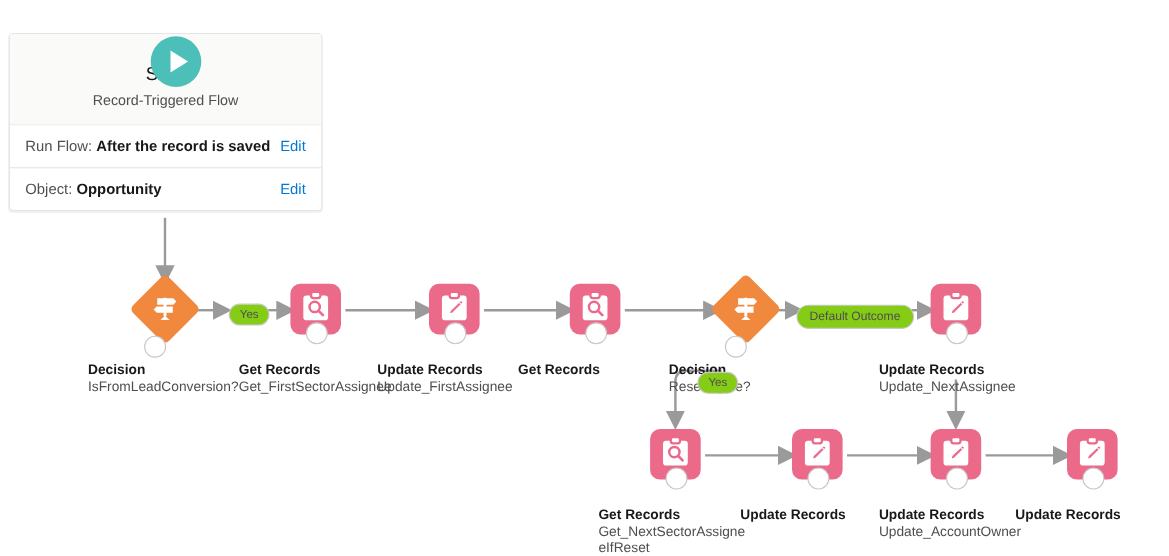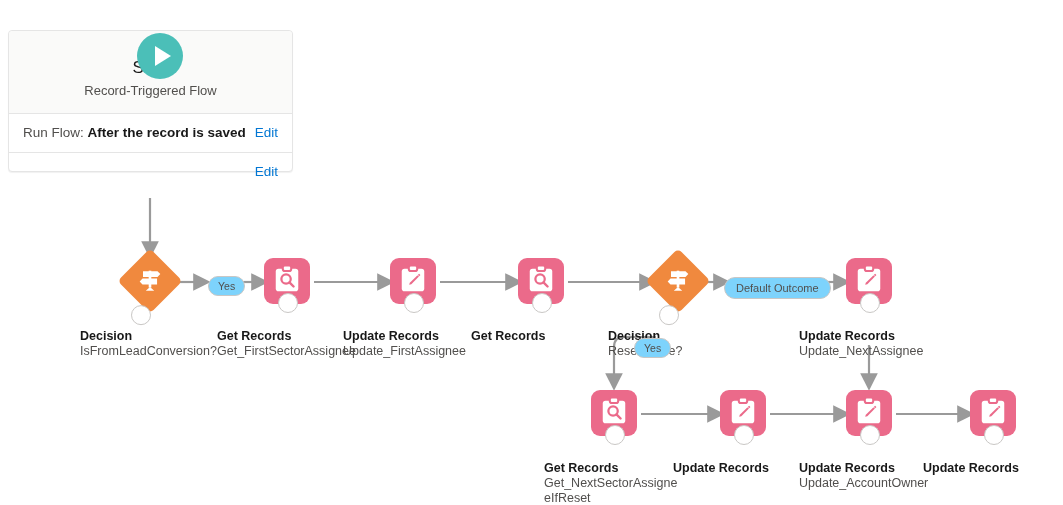--- a/index.html
+++ b/index.html
@@ -71,21 +71,21 @@
     background:#ffffff;border:1.5px solid #c9c7c5;z-index:3;
   }
   .node-type{font-size:12.5px;font-weight:bold;color:#181818;line-height:15px;margin-top:9px;}
   .node-name{font-size:12.5px;color:#514f4d;line-height:15px;word-break:break-all;}
 
   
   #wires{position:absolute;left:0;top:0;width:1063px;height:505px;pointer-events:none;}
 
   
   .pill{
-    position:absolute;background:#7dd3fc;border:1px solid #c9c7c5;border-radius:11px;
+    position:absolute;background:#84cc16;border:1px solid #c9c7c5;border-radius:11px;
     font-size:10.5px;color:#514f4d;line-height:18px;height:18px;padding:0 9px;
     white-space:nowrap;z-index:6;
   }
   .pill.outcome{font-size:11px;padding:0 11px;height:20px;line-height:20px;border-radius:12px;}
 </style>
 </head>
 <body>
 
 <div id="canvas">
 
@@ -134,20 +134,24 @@
 
     <div class="start-row">
       <div>
         <span>Run Flow:</span>
         <b>After the record is saved</b>
       </div>
       <span class="edit-link">Edit</span>
     </div>
 
     <div class="start-row obj">
+      <div>
+        <span>Object:</span>
+        <b>Opportunity</b>
+      </div>
       <span class="edit-link">Edit</span>
     </div>
   </div>
 
   <div id="node-layer">
       <div class="node" style="left: 150px; top: 258px;">
         <div class="shape-wrap">
           <div class="diamond">
             <span class="dicon">
               <svg width="30" height="30" viewBox="0 0 32 32">

